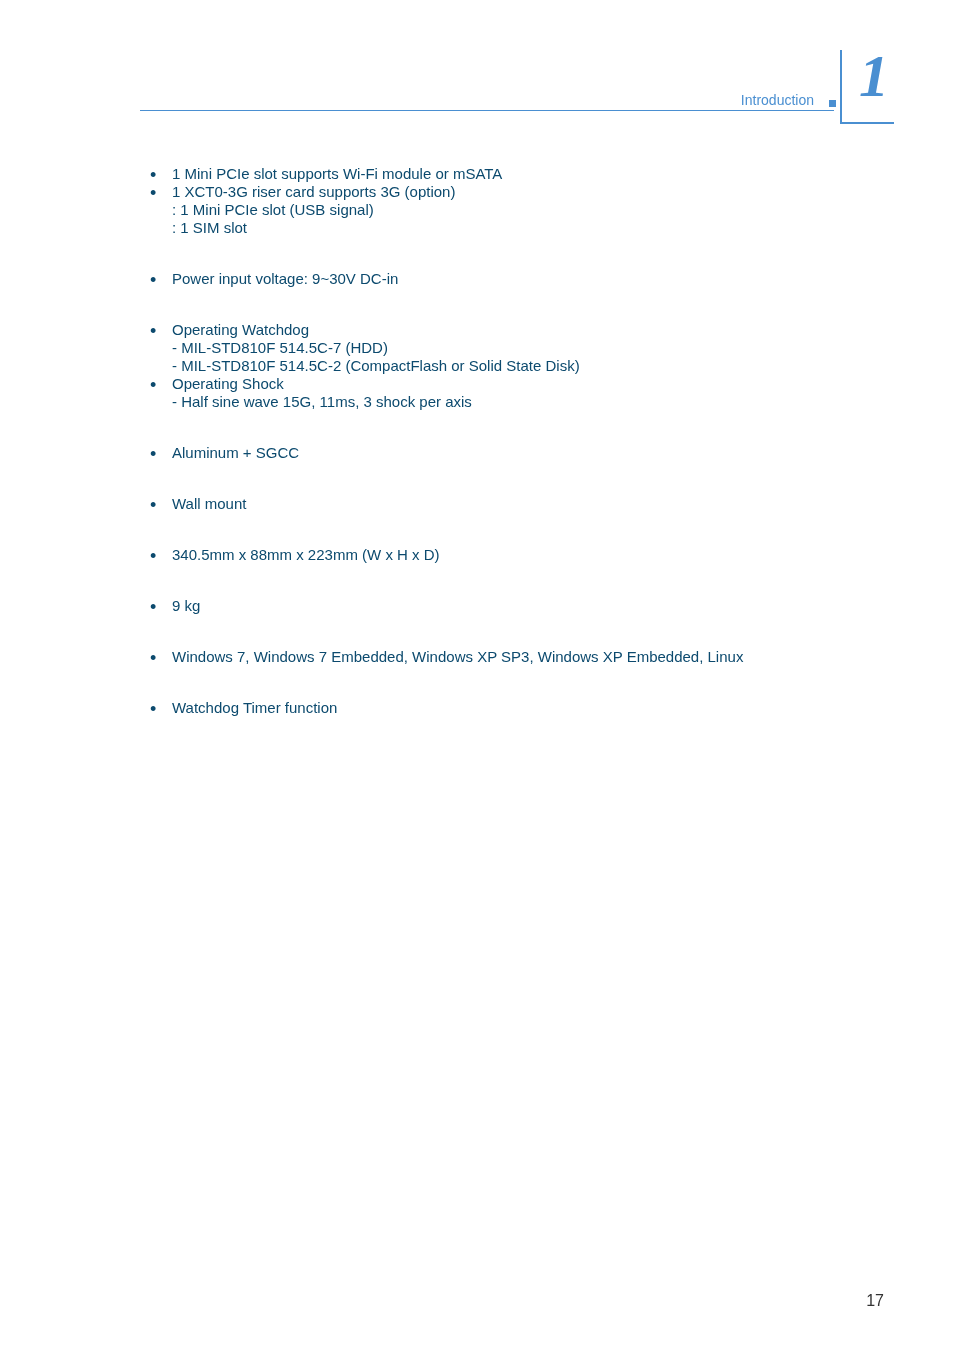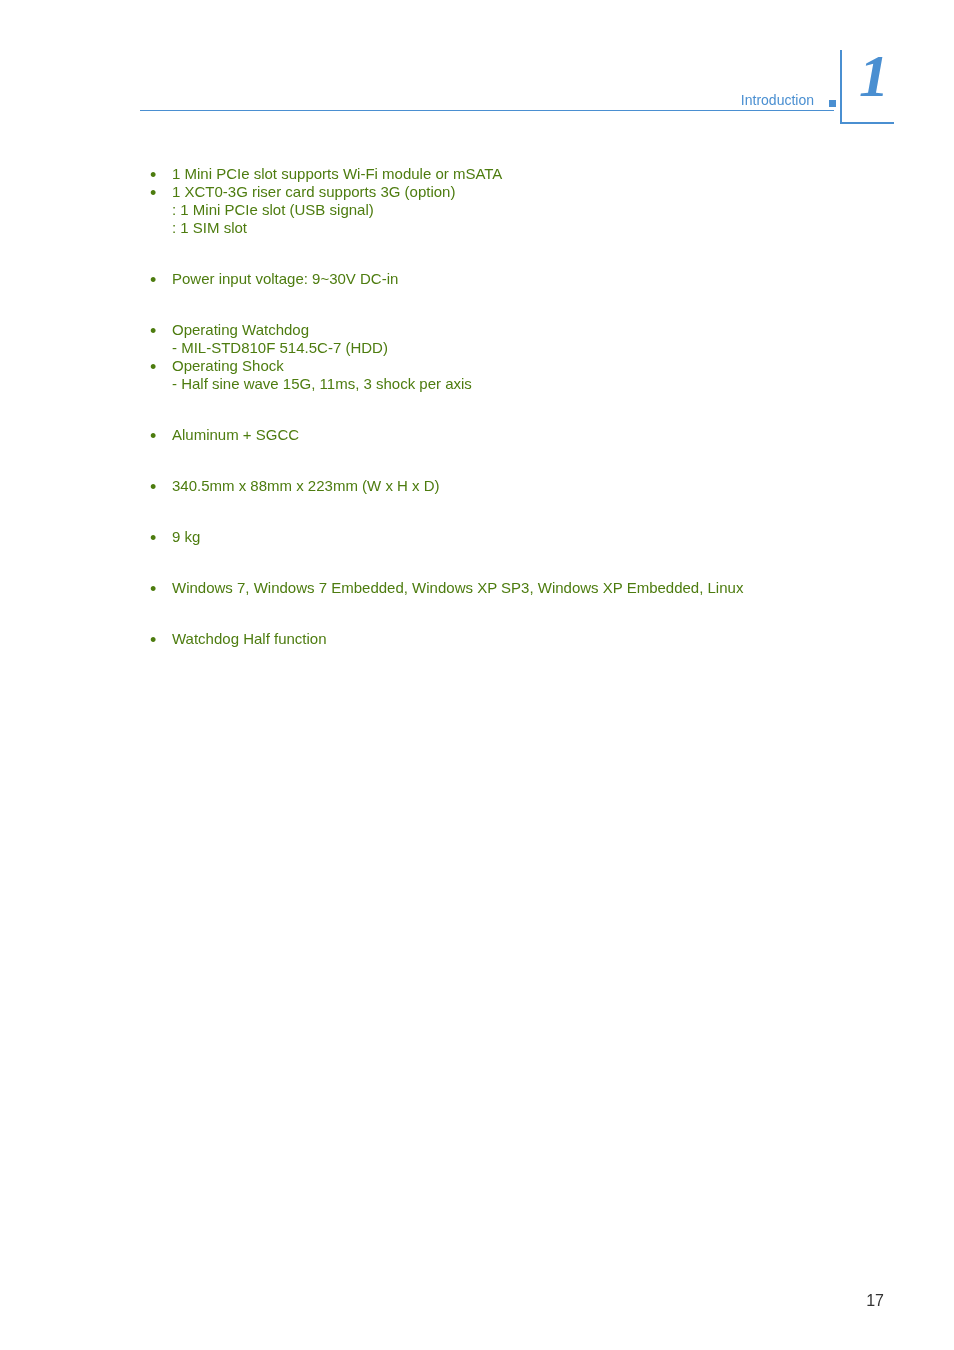--- a/index.html
+++ b/index.html
@@ -58,21 +58,21 @@
     height: 74px;
     border-left: 2px solid #4a8fd1;
     border-bottom: 2px solid #4a8fd1;
   }
   .content {
     position: absolute;
     top: 165px;
     left: 150px;
     width: 720px;
     font-size: 15px;
-    color: #4d7c0f;
+    color: #0c4a6e;
     line-height: 1.2;
   }
   ul.top { list-style: none; }
   ul.top > li::before {
     content: "•";
     position: absolute;
     margin-left: -22px;
     font-size: 18px;
   }
   ul.top > li { margin-left: 22px; }
@@ -115,34 +115,40 @@
     <ul class="top">
       <li>Power input voltage: 9~30V DC-in</li>
     </ul>
   </div>
 
   <div class="block">
     <ul class="top">
       <li>
         <span>Operating Watchdog</span><br>
         <span>-  MIL-STD810F 514.5C-7 (HDD)</span><br>
+        <span>-  MIL-STD810F 514.5C-2 (CompactFlash or Solid State Disk)</span>
       </li>
       <li>
         <span>Operating Shock</span><br>
         <span>-  Half sine wave 15G, 11ms, 3 shock per axis</span>
       </li>
     </ul>
   </div>
 
   <div class="block">
     <ul class="top">
       <li>Aluminum + SGCC</li>
     </ul>
   </div>
 
+  <div class="block">
+    <ul class="top">
+      <li>Wall mount</li>
+    </ul>
+  </div>
 
   <div class="block">
     <ul class="top">
       <li>340.5mm x 88mm x 223mm (W x H x D)</li>
     </ul>
   </div>
 
   <div class="block">
     <ul class="top">
       <li>9 kg</li>
@@ -150,19 +156,19 @@
   </div>
 
   <div class="block">
     <ul class="top">
       <li>Windows 7, Windows 7 Embedded, Windows XP SP3, Windows XP Embedded, Linux</li>
     </ul>
   </div>
 
   <div class="block">
     <ul class="top">
-      <li>Watchdog Half function</li>
+      <li>Watchdog Timer function</li>
     </ul>
   </div>
 
 </div>
 
 <div class="pagenum">17</div>
 
 </body></html>

